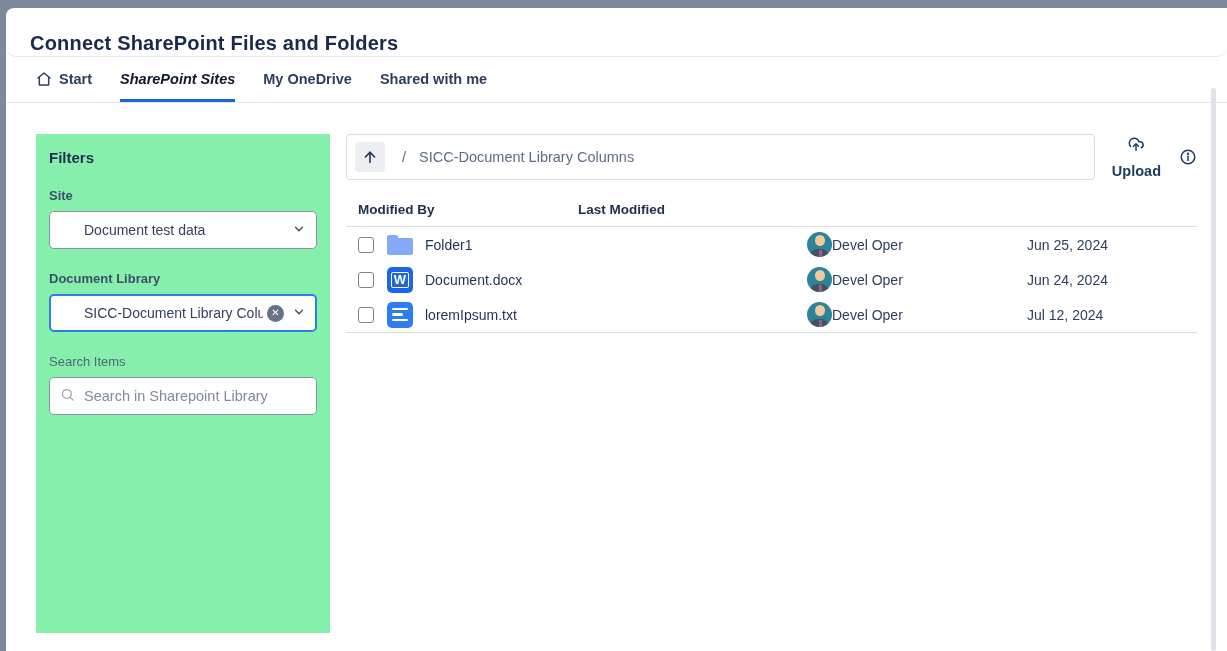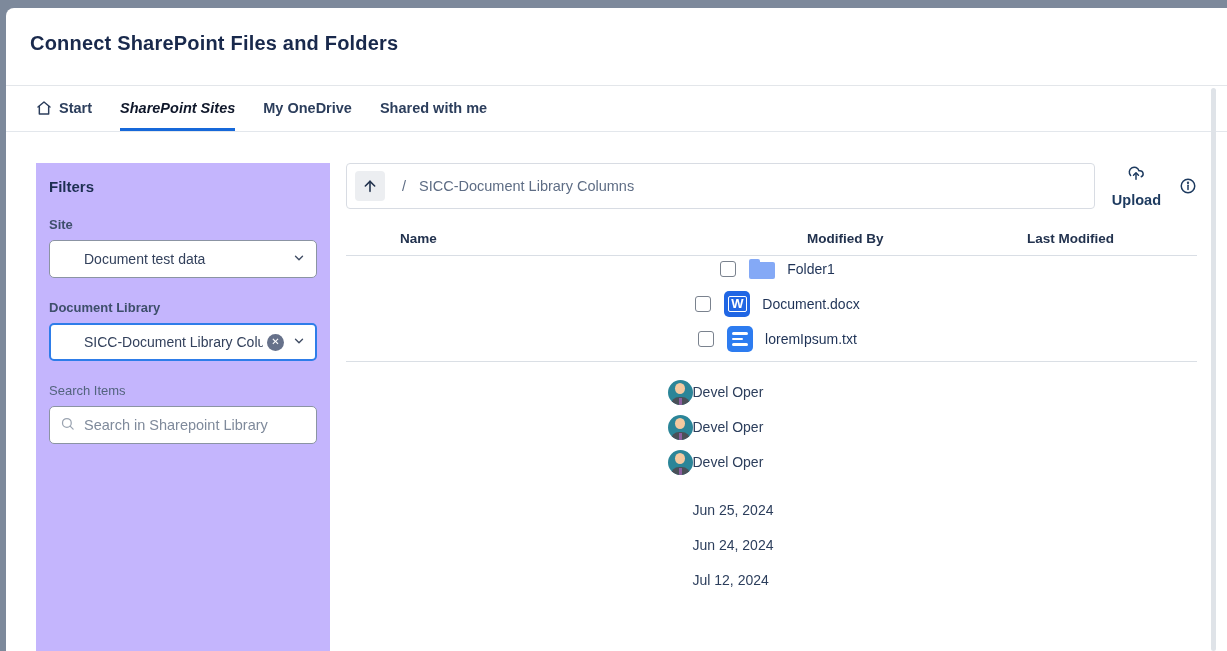--- a/index.html
+++ b/index.html
@@ -10,32 +10,32 @@
     position:relative;
     color:#22324e;
   }
   .page {
     position:absolute; left:6px; top:8px; right:0; bottom:0;
     background:#ffffff;
     border-top-left-radius:8px;
     overflow:hidden;
   }
   
-  .hdr { height:78px; padding:24px 24px 0 24px; border-bottom:1px solid #e3e6ea; }
+  .hdr { height:49px; padding:24px 24px 0 24px; border-bottom:1px solid #e3e6ea;border-radius:10px; }
   .hdr h1 { font-size:20px; font-weight:700; color:#19294c; letter-spacing:.2px; }
   
   .tabs { display:flex; align-items:flex-end; gap:28px; padding:0 0 0 30px; height:46px; border-bottom:1px solid #e3e7ec; }
   .tab { display:flex; align-items:flex-start; gap:7px; font-size:14.5px; font-weight:600; color:#2c3e5c;
          padding-bottom:12px; border-bottom:3px solid transparent; cursor:pointer; white-space:nowrap; }
   .tab.active { color:#0f172a; border-bottom-color:#1668d9;font-style:italic; }
   .tab svg { display:block; }
   
   .main { display:flex; align-items:stretch; height:530px; padding:31px 0 0 30px; }
   
-  .filters { width:294px; flex:0 0 294px; background:#c4b5fd; padding:15px 13px; }
+  .filters { width:294px; flex:0 0 294px; background:#86efac; padding:15px 13px; }
   .filters h2 { font-size:15px; font-weight:700; color:#1d2f52; }
   .flabel { font-size:13px; font-weight:700; color:#3e4f6b; margin-top:22px; margin-bottom:8px; }
   .flabel.light { font-weight:400; color:#53647e; }
   .select, .searchbox {
     height:38px; background:#fff; border:1.5px solid #8b94a3; border-radius:5px;
     display:flex; align-items:center; padding:0 10px; font-size:14px; color:#33415c; cursor:pointer;
   }
   .select .val { flex:1; white-space:nowrap; overflow:hidden;margin-left:24px; }
   .select.accent { border:2px solid #2e7de9; padding:0 9px; }
   .clear-btn { width:17px; height:17px; border-radius:50%; background:#66718a; color:#fff;
@@ -55,21 +55,21 @@
   .actions { display:flex; align-items:center; margin-left:17px; gap:18px; }
   .upload { display:flex; align-items:center; gap:7px; color:#1d3a5f; font-size:14.5px; font-weight:600; cursor:pointer;flex-direction:column; }
   .info-btn { display:flex; align-items:center; cursor:pointer; }
   
   .table { margin-top:22px; border-bottom:1px solid #dadfe5; }
   .thead { display:flex; align-items:center; padding:0 0 9px 12px; border-bottom:1px solid #d9dee5;
            font-size:13.5px; font-weight:700; color:#22324e; }
   .th-name { flex:1; padding-left:42px; }
   .col-mod { width:220px; flex:0 0 220px; }
   .col-last { width:170px; flex:0 0 170px; }
-  .trow { display:flex; align-items:center; height:35px; padding-left:12px; font-size:14px; color:#22364f;flex-direction:column; }
+  .trow { display:flex; align-items:center; height:35px; padding-left:12px; font-size:14px; color:#22364f; }
   .trow .name-cell { flex:1; display:flex; align-items:center; }
   .cbx { width:16px; height:16px; border:1.6px solid #7a828e; border-radius:3px; background:#fff; cursor:pointer; flex:0 0 16px; }
   .ficon { width:26px; height:26px; margin-left:13px; flex:0 0 26px; position:relative; }
   .fname { margin-left:12px; color:#1e3256; }
   
   .icon-folder .body { position:absolute; left:0; top:6px; width:26px; height:17px; background:#84a9f6; border-radius:2px; }
   .icon-folder .tab  { position:absolute; left:0; top:3px; width:11px; height:6px; background:#84a9f6; border-radius:2px 2px 0 0; }
   .icon-word { background:#2066e4; border-radius:5px; display:flex; align-items:center; justify-content:center; }
   .icon-word span { color:#fff; font-size:13px; font-weight:700; border:1.5px solid #fff; border-radius:2px; padding:0 2px; line-height:14px; }
   .icon-text { background:#2d7cf0; border-radius:5px; display:flex; flex-direction:column; justify-content:center; gap:3px; padding:0 5px; }
@@ -182,21 +182,20 @@
                 <circle cx="12" cy="12" r="9"></circle>
                 <line x1="12" y1="11" x2="12" y2="16.5"></line>
                 <circle cx="12" cy="7.6" r="0.6" fill="#1d3a5f"></circle>
               </svg>
           </div>
         </div>
       </div>
 
       <div class="table">
         <div class="thead">
-          <div class="th-name">Name</div>
           <div class="col-mod">Modified By</div>
           <div class="col-last">Last Modified</div>
         </div>
         <div id="rows">
             <div class="trow">
               <div class="name-cell">
                 <span class="cbx"></span>
                 <span class="ficon icon-folder">
                   <span class="tab"></span>
                   <span class="body"></span>

